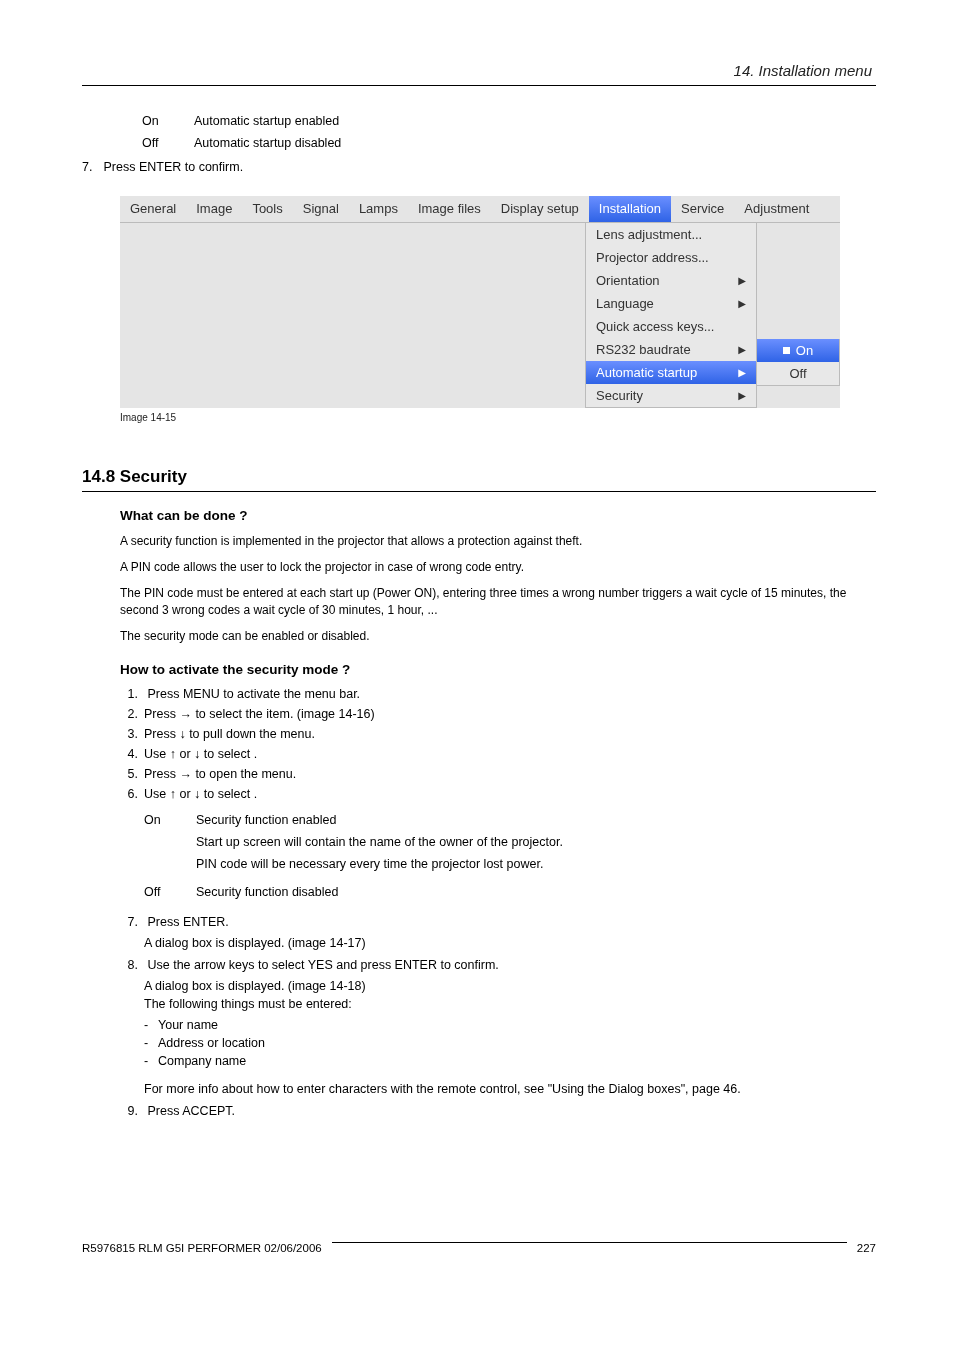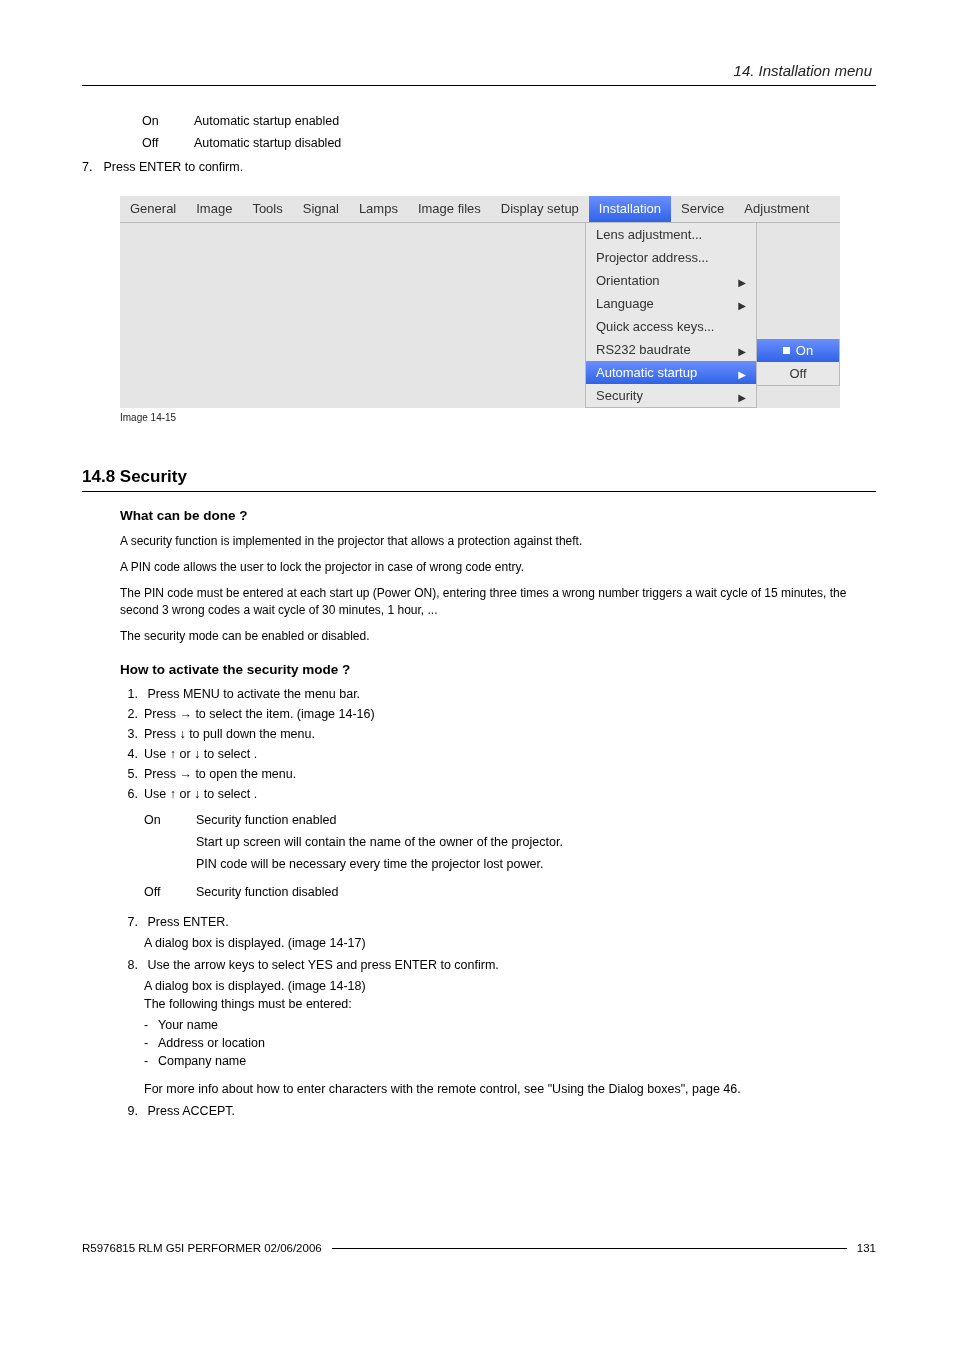--- a/index.html
+++ b/index.html
@@ -13,21 +13,21 @@
 .step-num{display:inline-block;width:18px}
 .bold{font-weight:400}
 
 
 .menu-wrap{margin:22px 0 4px 38px;width:720px;background:#e5e5e5}
 .menubar{display:flex;border-bottom:1px solid #bbb}
 .mtab{padding:5px 10px 6px 10px;font-size:13px;color:#333;border-right:0}
 .mtab.sel{background:linear-gradient(#6a8fff,#2f63e6);color:#fff}
 .menubody{display:flex;justify-content:flex-end}
 .dropdown{width:170px;background:#e8e8e8;border:1px solid #bbb;border-top:none;margin-right:0}
-.ditem{display:flex;align-items:flex-end;justify-content:space-between;padding:4px 8px 4px 10px;font-size:13px;color:#333;border-bottom:0}
+.ditem{display:flex;align-items:center;justify-content:space-between;padding:4px 8px 4px 10px;font-size:13px;color:#333;border-bottom:0}
 .ditem.sel{background:linear-gradient(#6a8fff,#2f63e6);color:#fff}
 .arrow{width:12px;height:12px;display:flex;align-items:center;justify-content:center;font-size:10px;color:#333}
 .ditem.sel .arrow{color:#fff}
 .submenu{width:82px;background:#e8e8e8;border:1px solid #bbb;border-left:none;border-top:none;align-self:flex-end;margin-bottom:22px}
 .sitem{display:flex;align-items:center;justify-content:center;gap:6px;padding:4px 6px;font-size:13px;color:#333}
 .sitem.sel{background:linear-gradient(#6a8fff,#2f63e6);color:#fff}
 .sq{width:7px;height:7px;background:#333}
 .sitem.sel .sq{background:#fff}
 .img-caption{font-size:10px;margin:2px 0 0 38px;color:#222}
 
@@ -35,21 +35,21 @@
 .sec-rule{border:none;border-top:1.5px solid #000;margin:4px 0 16px 0}
 .sub-heading{font-size:13.5px;font-weight:700;margin:0 0 10px 0}
 .para{font-size:12px;margin:0 0 10px 0;line-height:1.35}
 
 .ol-step{margin:6px 0 0 0;font-size:12.5px}
 .ol-step .step-num{text-align:right;margin-right:6px}
 .sub-indent{margin:5px 0 5px 24px;font-size:12.5px;line-height:1.45}
 .dash-item{margin:4px 0 0 24px;font-size:12.5px}
 .dash-item::before{content:"-";display:inline-block;width:14px}
 
-.footer{position:absolute;bottom:50px;left:82px;right:78px;display:flex;align-items:center;font-size:11.5px}
+.footer{position:absolute;bottom:50px;left:82px;right:78px;display:flex;font-size:11.5px}
 .footer .ftxt{white-space:nowrap}
 .footer .fline{flex:1;border-top:1px solid #000;margin:0 10px;height:0}
 .footer .fpage{white-space:nowrap}
 </style>
 </head>
 <body>
 
 <div class="page">
 
   <div class="hdr-title">14.  Installation menu</div>
@@ -193,15 +193,15 @@
 
     <div class="ol-step">
       <span class="step-num">9.</span>
       <span>Press </span><span class="bold">ACCEPT</span><span>.</span>
     </div>
   </div>
 
   <div class="footer">
     <span class="ftxt">R5976815  RLM G5I PERFORMER  02/06/2006</span>
     <span class="fline"></span>
-    <span class="fpage">131</span>
+    <span class="fpage">227</span>
   </div>
 </div>
 
 </body></html>

